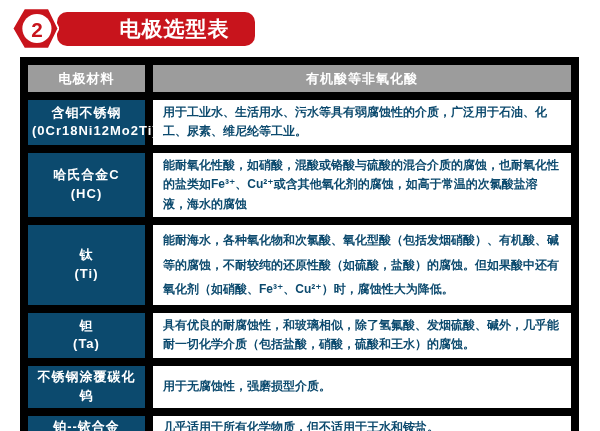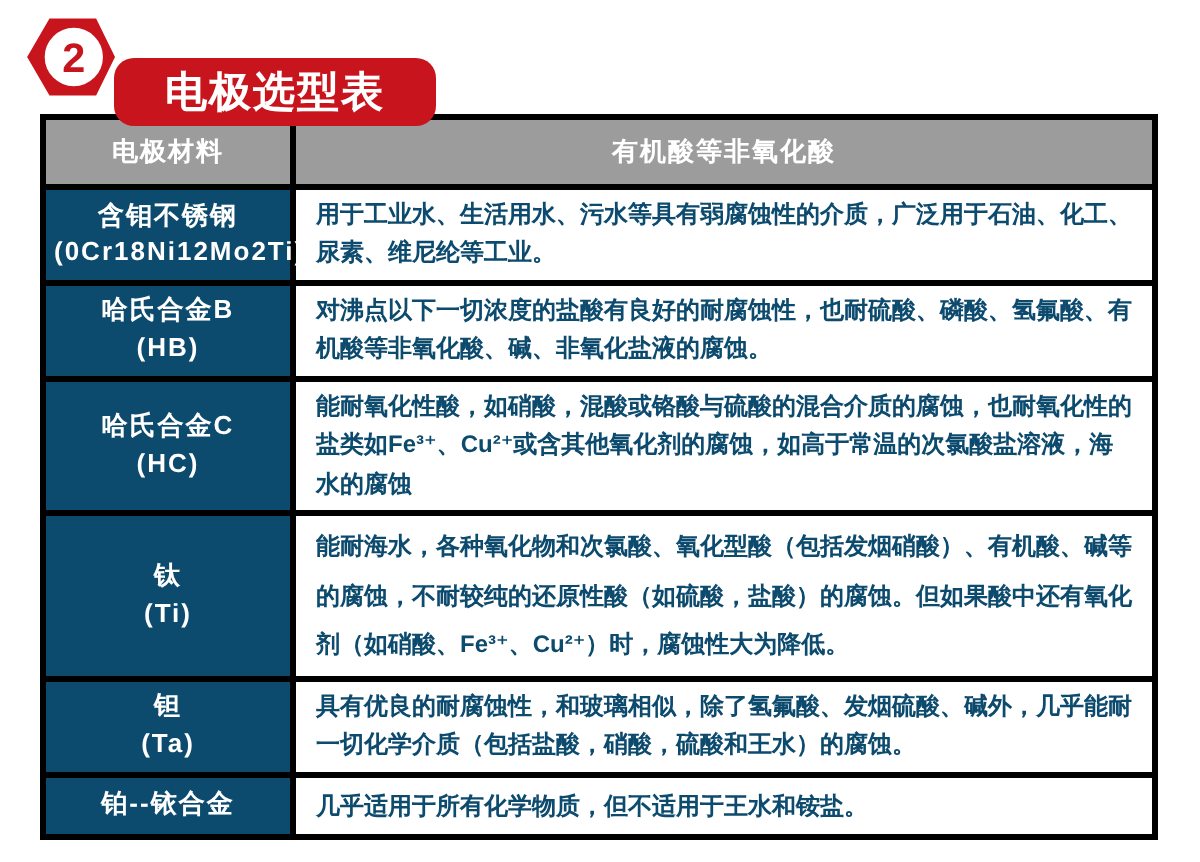--- a/index.html
+++ b/index.html
@@ -16,29 +16,30 @@
     overflow: hidden;
   }
   
   .hdr {
     position: relative;
     height: 57px;
   }
   .banner {
     position: absolute;
     left: 57px;
-    top: 29px;
+    top: 12px;
     width: 161px;
     height: 34px;
     background: #c8141c;
     border-radius: 10px;
     z-index: 1;
     display: flex;
     align-items: center;
     justify-content: center;
+    padding-left: 37px;
   }
   .banner span {
     color: #ffffff;
     font-size: 21px;
     font-weight: bold;
     letter-spacing: 1px;
   }
   .badge {
     position: absolute;
     left: 12px;
@@ -49,21 +50,21 @@
   }
   .badge svg { display: block; width: 100%; height: 100%; }
   
   table.sel {
     margin-left: 20px;
     width: 559px;
     border-collapse: collapse;
     table-layout: fixed;
   }
   table.sel th, table.sel td {
-    border: 3px solid #000000;
+    border: 8px solid #000000;
     box-sizing: border-box;
   }
   table.sel th {
     background: #9c9c9c;
     color: #ffffff;
     font-size: 13px;
     font-weight: bold;
     height: 35px;
     text-align: center;
     letter-spacing: 1px;
@@ -128,27 +129,20 @@
       </tr>
     </thead>
     <tbody>
       <tr class="h47">
         <td class="mat">
           <span class="nm">含钼不锈钢</span>
           <span class="gr">(0Cr18Ni12Mo2Ti)</span>
         </td>
         <td class="desc">用于工业水、生活用水、污水等具有弱腐蚀性的介质，广泛用于石油、化工、尿素、维尼纶等工业。</td>
       </tr>
-      <tr class="h47">
-        <td class="mat">
-          <span class="nm">哈氏合金B</span>
-          <span class="gr">(HB)</span>
-        </td>
-        <td class="desc">对沸点以下一切浓度的盐酸有良好的耐腐蚀性，也耐硫酸、磷酸、氢氟酸、有机酸等非氧化酸、碱、非氧化盐液的腐蚀。</td>
-      </tr>
       <tr class="h63">
         <td class="mat">
           <span class="nm">哈氏合金C</span>
           <span class="gr">(HC)</span>
         </td>
         <td class="desc">能耐氧化性酸，如硝酸，混酸或铬酸与硫酸的混合介质的腐蚀，也耐氧化性的盐类如Fe³⁺、Cu²⁺或含其他氧化剂的腐蚀，如高于常温的次氯酸盐溶液，海水的腐蚀</td>
       </tr>
       <tr class="h80">
         <td class="mat">
           <span class="nm">钛</span>
@@ -156,20 +150,26 @@
         </td>
         <td class="desc">能耐海水，各种氧化物和次氯酸、氧化型酸（包括发烟硝酸）、有机酸、碱等的腐蚀，不耐较纯的还原性酸（如硫酸，盐酸）的腐蚀。但如果酸中还有氧化剂（如硝酸、Fe³⁺、Cu²⁺）时，腐蚀性大为降低。</td>
       </tr>
       <tr class="h42">
         <td class="mat">
           <span class="nm">钽</span>
           <span class="gr">(Ta)</span>
         </td>
         <td class="desc">具有优良的耐腐蚀性，和玻璃相似，除了氢氟酸、发烟硫酸、碱外，几乎能耐一切化学介质（包括盐酸，硝酸，硫酸和王水）的腐蚀。</td>
       </tr>
+      <tr class="h22">
+        <td class="mat">
+          <span class="nm">不锈钢涂覆碳化钨</span>
+        </td>
+        <td class="desc">用于无腐蚀性，强磨损型介质。</td>
+      </tr>
       <tr class="h31">
         <td class="mat">
           <span class="nm">铂--铱合金</span>
         </td>
         <td class="desc">几乎适用于所有化学物质，但不适用于王水和铵盐。</td>
       </tr>
     </tbody>
   </table>
 
 </div>

